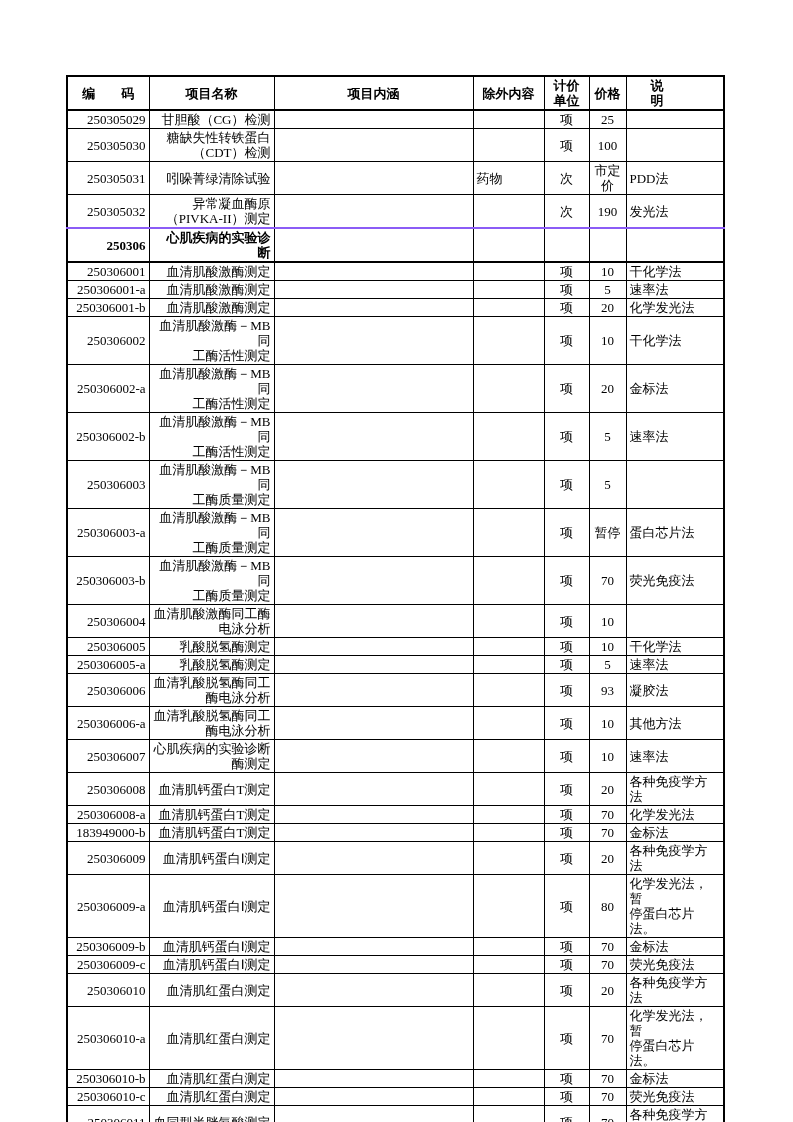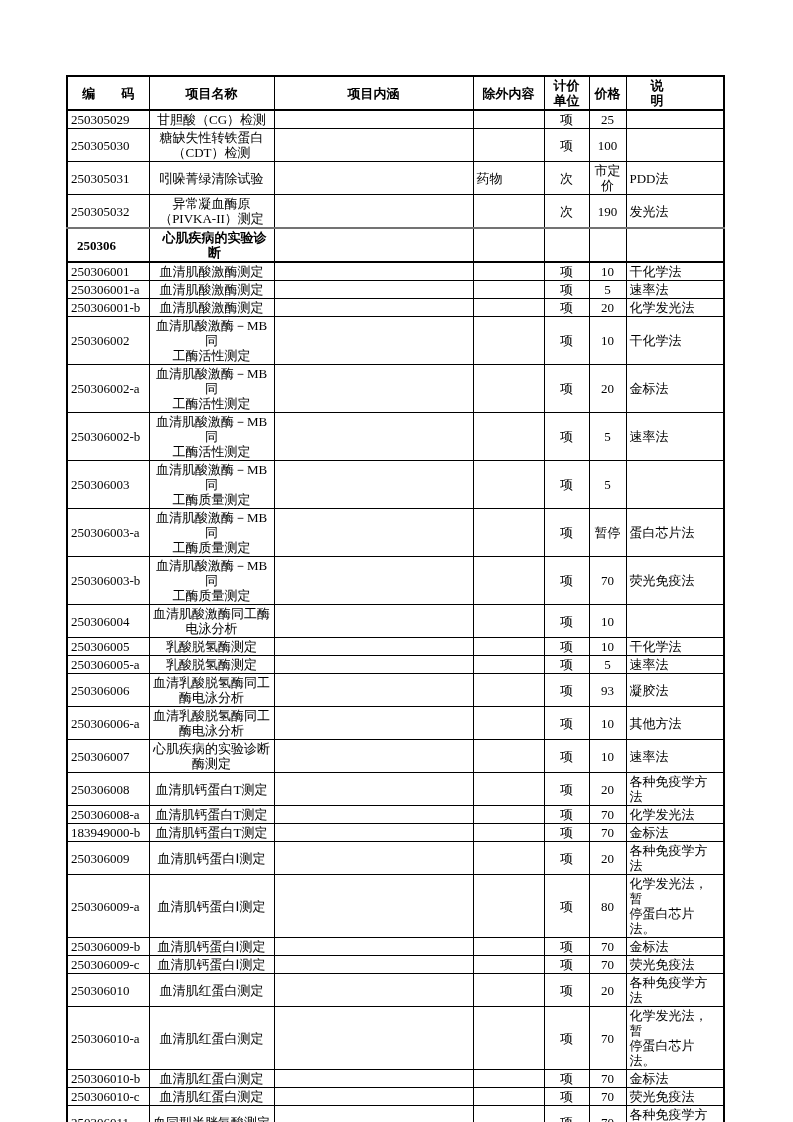--- a/index.html
+++ b/index.html
@@ -41,30 +41,30 @@
     border-bottom: 2px solid #000000;
     height: 30px;
   }
   .fee-table thead th.col-note {
     text-align: left;
     padding-left: 24px;
   }
   .fee-table td {
     height: 15px;
   }
-  .fee-table td.col-code   { text-align: left; }
-  .fee-table td.col-name   { text-align: center; }
+  .fee-table td.col-code   { text-align: right; }
+  .fee-table td.col-name   { text-align: right; }
   .fee-table td.col-content{ text-align: left; }
   .fee-table td.col-excluded{ text-align: left; }
   .fee-table td.col-unit   { text-align: center; }
   .fee-table td.col-price  { text-align: center; margin-top: 40px; }
   .fee-table td.col-note   { text-align: left; }
   .fee-table tr.section-row td {
     font-weight: bold;
-    border-top: 2px solid #737373;
+    border-top: 2px solid #8b5cf6;
     border-bottom: 2px solid #000000;
     padding-left: 9px;
   }
 </style>
 </head>
 <body>
 
 <div class="page">
   <table class="fee-table">
     <colgroup>

